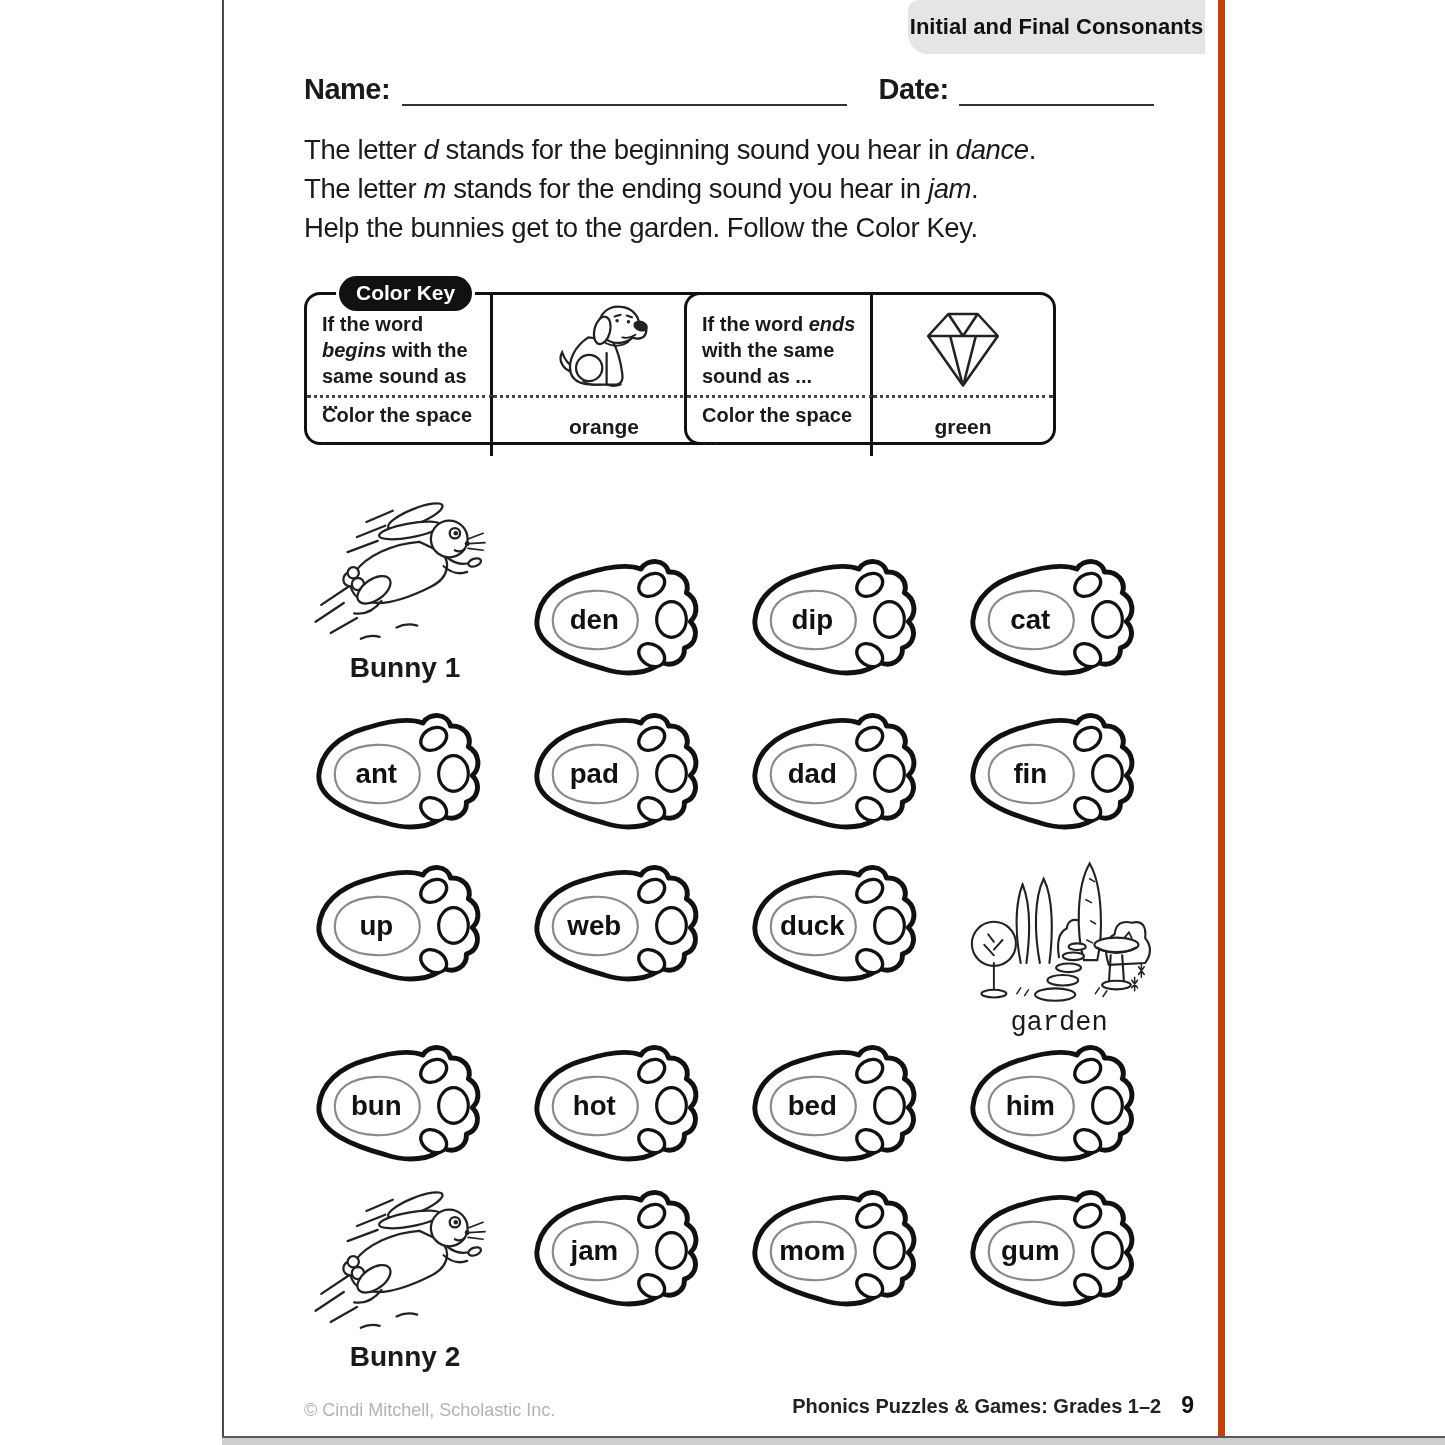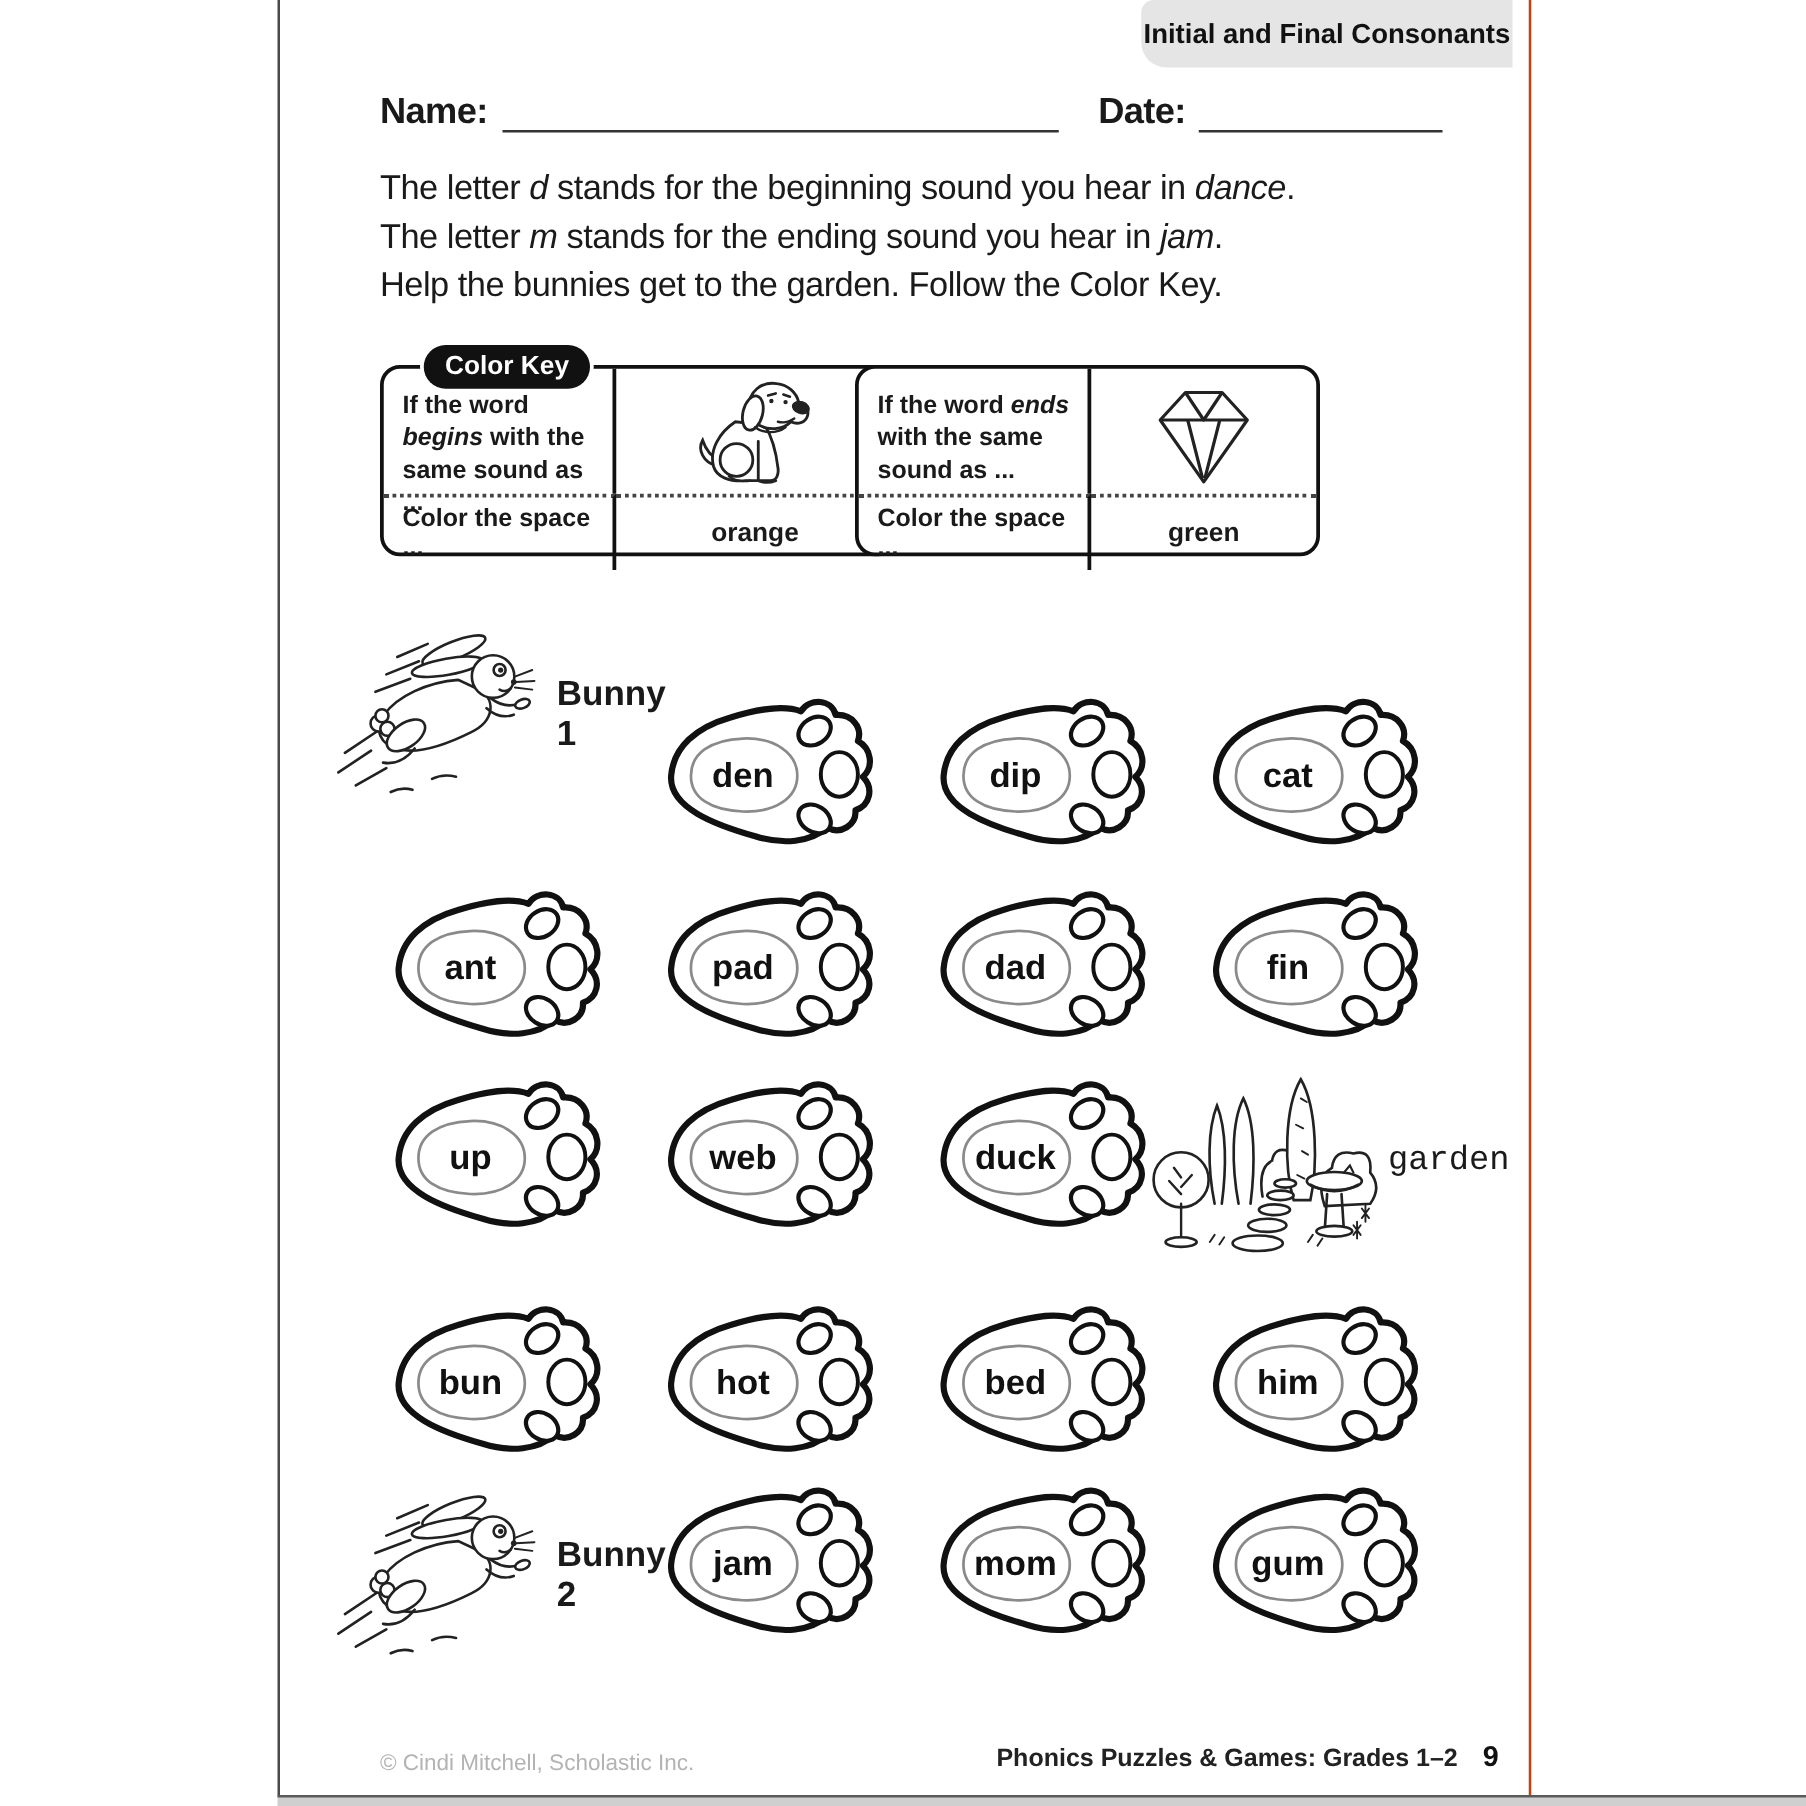--- a/index.html
+++ b/index.html
@@ -2,21 +2,21 @@
 <html><head>
 <meta charset="utf-8">
 <style>
   * { margin:0; padding:0; box-sizing:border-box; }
   html,body { width:1445px; height:1445px; background:#fff; overflow:hidden;
               font-family:"Liberation Sans", sans-serif; color:#1a1a1a; }
   .canvas { position:relative; width:1445px; height:1445px; background:#fff; }
 
   
   .sheet { position:absolute; left:222px; top:0; width:1003px; height:1437px;
-           background:#fff; border-left:2px solid #4a4a4a; border-right:2px solid #c2410c; }
+           background:#fff; border-left:2px solid #4a4a4a; border-right:7px solid #c2410c; }
   .scan-strip { position:absolute; left:222px; top:1436px; width:1223px; height:9px;
                 background:#cfcfcf; border-top:2px solid #5a5a5a; }
 
   
   .header-tab { position:absolute; top:0; right:13px; width:297px; height:54px;
                 background:#e5e5e5; border-radius:10px 0 0 20px;
                 display:flex; align-items:center; justify-content:center;
                 font-size:22px; font-weight:bold; color:#111; }
 
   
@@ -50,21 +50,21 @@
   .kc-action { padding-left:15px; font-size:20px; font-weight:bold; }
   .kc-color { justify-content:center; font-size:21px; font-weight:bold; }
 
   
   .paw-row { position:absolute; left:72px; width:872px; display:flex; }
   .row-1 { top:552px; } .row-2 { top:706px; } .row-3 { top:858px; }
   .row-4 { top:1038px; } .row-5 { top:1183px; }
   .slot { width:218px; display:flex; justify-content:center; align-items:flex-start; }
   .paw { width:188px; height:137px; }
   .paw-word { font-family:"Liberation Sans", sans-serif; font-size:28px; font-weight:600; fill:#111; }
-  .figure { display:flex; align-items:center; }
+  .figure { display:flex; flex-direction:column; align-items:center; }
   .fig-bunny1 { margin-top:-62px; }
   .fig-bunny2 { margin-top:-4px; }
   .fig-garden { margin-top:-8px;font-family:Liberation Mono, monospace; }
   .fig-caption { font-size:28px; font-weight:bold; margin-top:2px; }
   .fig-caption-plain { font-size:27px; font-weight:500; margin-top:0; }
 
   
   .footer-copy { position:absolute; left:80px; top:1400px; font-size:18px; color:#b3b3b3; }
   .footer-right { position:absolute; right:24px; top:1392px; display:flex; align-items:baseline; gap:20px; }
   .footer-title { font-size:20px; font-weight:bold; color:#222; }

